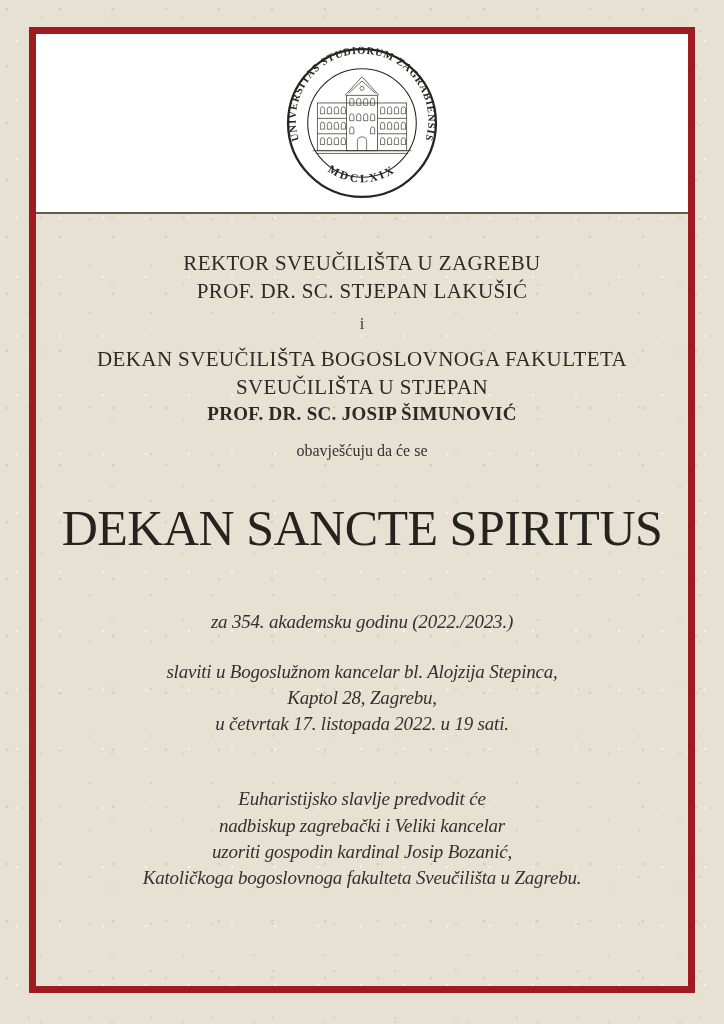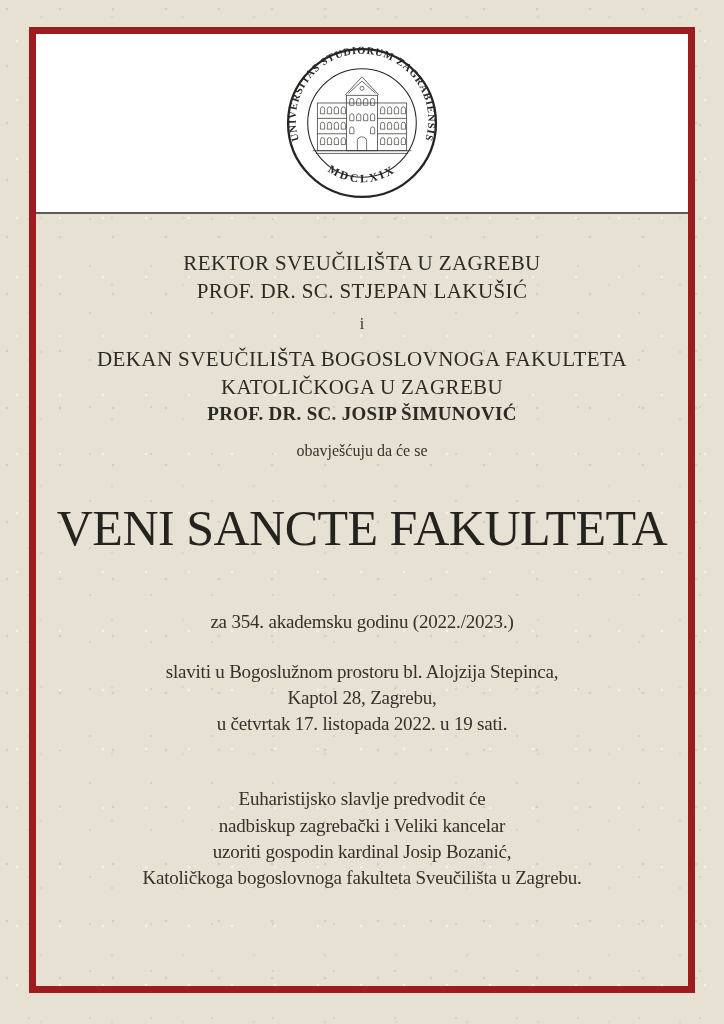--- a/index.html
+++ b/index.html
@@ -86,20 +86,21 @@
     letter-spacing: -0.5px;
     line-height: 1.1;
     color: #24231f;
     font-weight: 400;
   }
   .body-line {
     font-size: 19px;
     line-height: 1.38;
     letter-spacing: -0.2px;
     color: #33312b;
+    font-style: italic;
   }
   .occasion      { margin-top: 53px !important; }
   .venue-block   { margin-top: 24px !important; }
   .celebrant-block { margin-top: 49px !important; }
 </style>
 </head>
 <body>
 
 <div class="page">
   <div class="frame">
@@ -179,32 +180,32 @@
 
       <div>
         <p class="caps-lg">REKTOR SVEUČILIŠTA U ZAGREBU</p>
         <p class="caps-lg">PROF. DR. SC. STJEPAN LAKUŠIĆ</p>
       </div>
 
       <p class="conjunction">i</p>
 
       <div class="dean-block">
         <p class="caps-lg">DEKAN SVEUČILIŠTA BOGOSLOVNOGA FAKULTETA</p>
-        <p class="caps-lg">KATOLIČKOGA U ZAGREBU</p>
+        <p class="caps-lg">SVEUČILIŠTA U STJEPAN</p>
         <p class="caps-sm">PROF. DR. SC. JOSIP ŠIMUNOVIĆ</p>
       </div>
 
       <p class="lead-in">obavješćuju da će se</p>
 
-      <p class="main-title">VENI SANCTE FAKULTETA</p>
+      <p class="main-title">DEKAN SANCTE SPIRITUS</p>
 
       <p class="body-line occasion">za 354. akademsku godinu (2022./2023.)</p>
 
       <div class="venue-block">
-        <p class="body-line">slaviti u Bogoslužnom prostoru bl. Alojzija Stepinca,</p>
+        <p class="body-line">slaviti u Bogoslužnom kancelar bl. Alojzija Stepinca,</p>
         <p class="body-line">Kaptol 28, Zagrebu,</p>
         <p class="body-line">u četvrtak 17. listopada 2022. u 19 sati.</p>
       </div>
 
       <div class="celebrant-block">
         <p class="body-line">Euharistijsko slavlje predvodit će</p>
         <p class="body-line">nadbiskup zagrebački i Veliki kancelar</p>
         <p class="body-line">uzoriti gospodin kardinal Josip Bozanić,</p>
         <p class="body-line">Katoličkoga bogoslovnoga fakulteta Sveučilišta u Zagrebu.</p>
       </div>

